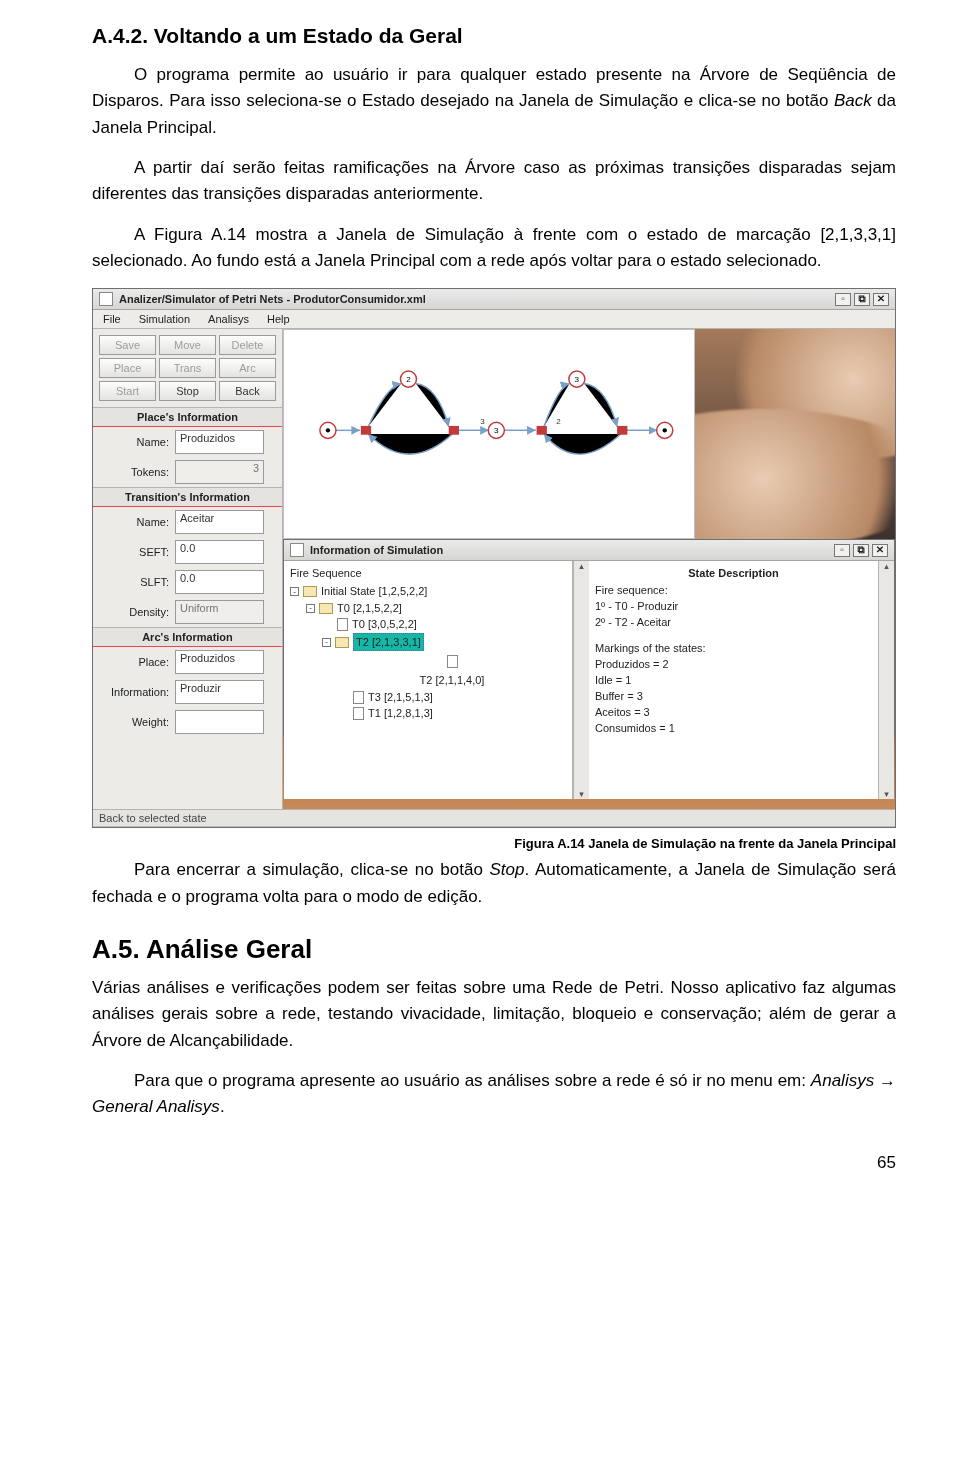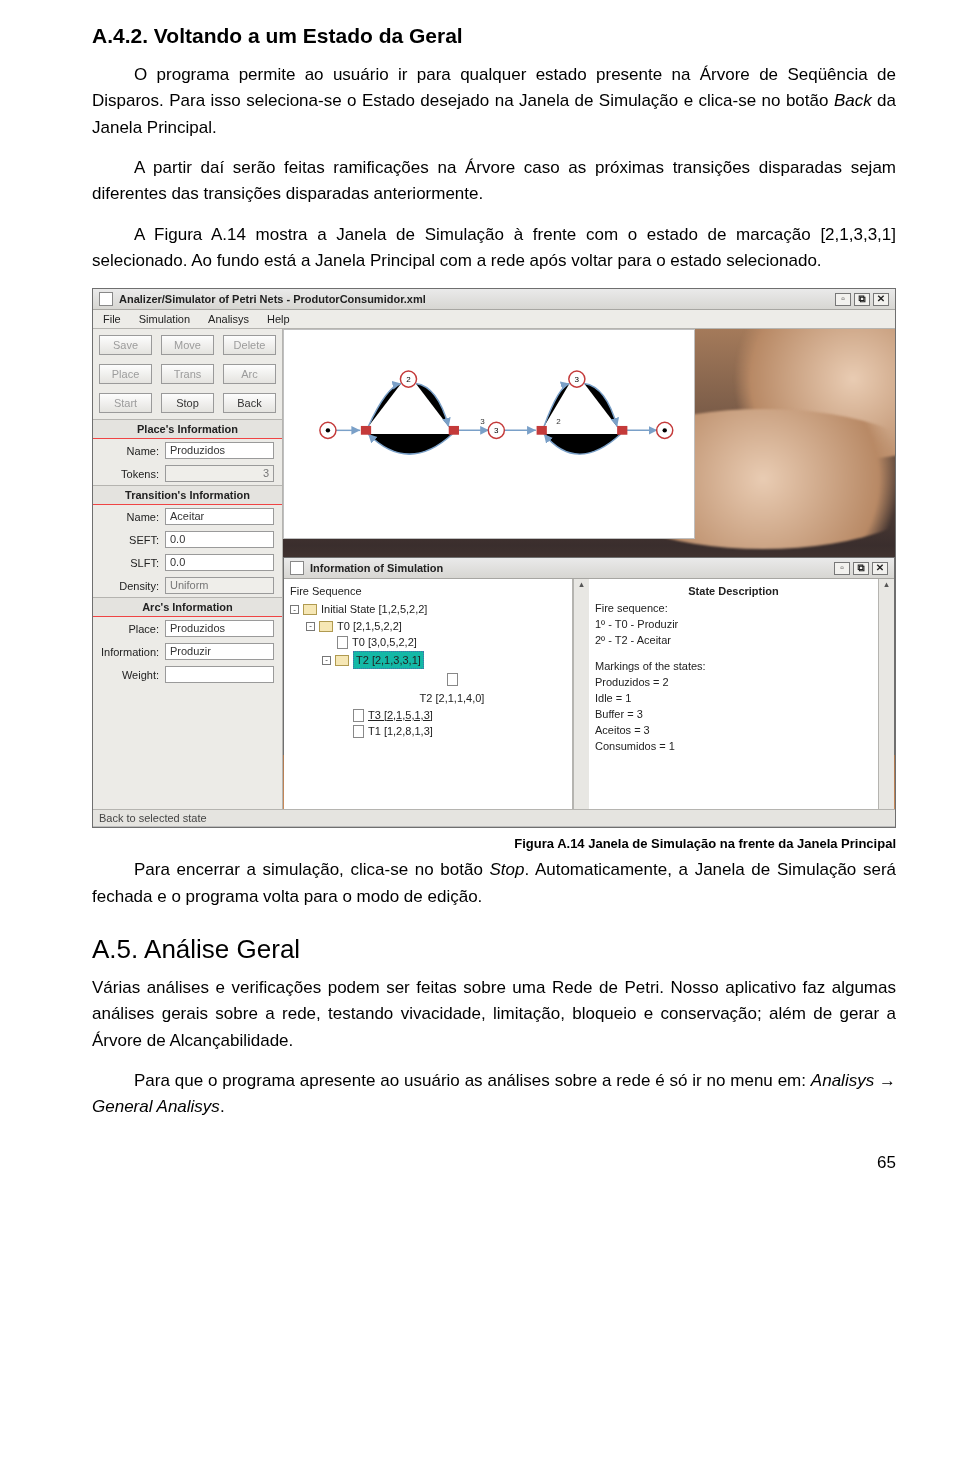--- a/index.html
+++ b/index.html
@@ -10,27 +10,27 @@
   em.it{font-style:italic}
   .fig-wrap{margin:14px 0 6px 0}
   .app-win{border:1px solid #6f6f6f;background:#e9e8e4;font-family:Arial,sans-serif;font-size:11px;color:#222;box-shadow:0 0 0 1px #bcbcbc inset}
   .titlebar{display:flex;align-items:center;background:linear-gradient(#eaeaea,#d7d6d2);border-bottom:1px solid #a7a6a2;padding:3px 6px;font-weight:bold}
   .tb-ico{width:14px;height:14px;border:1px solid #888;background:#fff;margin-right:6px}
   .wctrl{margin-left:auto;display:flex;gap:3px}
   .wctrl span{width:16px;height:13px;border:1px solid #777;background:#f2f1ee;display:flex;align-items:center;justify-content:center;font-size:10px;line-height:1}
   .menubar{display:flex;gap:18px;padding:3px 10px;background:#edece8;border-bottom:1px solid #b5b4b0}
   .body-row{display:flex}
   .left-pane{width:190px;border-right:1px solid #b5b4b0;background:#ecebe7}
-  .btn-grid{display:grid;grid-template-columns:repeat(3,1fr);gap:9px;padding:6px}
+  .btn-grid{display:grid;grid-template-columns:repeat(3,1fr);gap:3px;padding:6px}
   .btn{border:1px solid #9a9a9a;background:linear-gradient(#fdfdfd,#e4e3df);text-align:center;padding:3px 0;color:#333;font-size:11px}
   .btn.dis{color:#9c9c9c}
   .section-hd{border-top:1px solid #b5b4b0;border-bottom:1px solid #ef4444;background:#e4e3df;padding:3px 6px;font-weight:bold;text-align:center}
-  .form-row{display:flex;align-items:center;padding:3px 8px;gap:6px}
+  .form-row{display:flex;align-items:center;padding:3px 18px;gap:6px}
   .form-row label{width:58px;text-align:right;color:#222}
-  .form-row .fld{flex:1;height:17px;border:1px solid #9a9a9a;background:#fff;padding:0 4px;line-height:15px;font-size:11px;color:#333;overflow:hidden}
+  .form-row .fld{flex:1;height:24px;border:1px solid #9a9a9a;background:#fff;padding:0 4px;line-height:15px;font-size:11px;color:#333;overflow:hidden}
   .form-row .fld.ro{background:#efeeea;color:#777}
   .content{flex:1;position:relative;background:linear-gradient(180deg,#a47a5a 0%,#3a2e2d 45%,#c98a59 100%);overflow:hidden}
   .cloud{position:absolute;background:radial-gradient(circle at 50% 50%,#e9ccb3 0%,#b88965 60%,rgba(0,0,0,0) 70%);border-radius:50%;filter:blur(1px)}
   .canvas{position:absolute;left:0;top:0;right:200px;height:210px;background:#fff;border:1px solid #bfbfbf}
   .sim-win{position:absolute;left:0;bottom:0;width:100%;border:1px solid #6f6f6f;background:#eeede9}
   .sim-body{display:flex;height:200px}
   .tree-pane{flex:1;border-right:1px solid #b5b4b0;background:#fff;padding:6px;overflow:hidden}
   .tree-pane .hd{font-weight:normal;margin-bottom:4px}
   .tree{font-size:11px;line-height:1.5;white-space:nowrap}
   .tree .n{display:flex;align-items:center;gap:4px}
@@ -40,21 +40,21 @@
   .tree .sel{background:#14b8a6;border:1px dotted #4d6aa8;padding:0 2px}
   .state-pane{flex:1;background:#fff;padding:6px;overflow:hidden}
   .state-pane .hd{font-weight:bold;text-align:center;margin-bottom:4px}
   .state-pane .lines{font-size:11px;line-height:1.45}
   .status-line{border-top:1px solid #b5b4b0;padding:2px 6px;font-size:11px;color:#444;background:#e5e4e0}
   .scroll-y{width:16px;background:#e8e7e3;border-left:1px solid #b5b4b0;position:relative}
   .scroll-y::before{content:"▴";position:absolute;top:0;left:0;width:100%;text-align:center;font-size:9px;color:#555}
   .scroll-y::after{content:"▾";position:absolute;bottom:0;left:0;width:100%;text-align:center;font-size:9px;color:#555}
   .sim-body-wrap{display:flex;flex:1}
   .figcap{font-size:13px;font-weight:bold;text-align:right;margin:8px 0 6px}
-  .h1-big{font-size:26px;font-weight:normal;margin:24px 0 10px}
+  .h1-big{font-size:26px;font-weight:bold;margin:24px 0 10px}
   .pagenum{text-align:right;font-size:17px;margin-top:32px}
   svg{display:block}
 </style>
 </head>
 <body>
 
 <h2>A.4.2. Voltando a um Estado da Geral</h2>
 
 <p class="ind">
   <span>O programa permite ao usuário ir para qualquer estado presente na Árvore de Seqüência de Disparos. Para isso seleciona-se o Estado desejado na Janela de Simulação e clica-se no botão </span><em class="it">Back</em><span> da Janela Principal.</span>
@@ -169,21 +169,21 @@
 
             <text x="170" y="34" font-size="11" text-anchor="middle" fill="#000">2</text>
             <text x="290" y="104" font-size="11" text-anchor="middle" fill="#000">3</text>
             <text x="400" y="34" font-size="11" text-anchor="middle" fill="#000">3</text>
 
             <text x="268" y="92" font-size="11" fill="#333">3</text>
             <text x="372" y="92" font-size="11" fill="#333">2</text>
           </svg>
         </div>
 
-        <div class="sim-win" style="top:228px;bottom:auto;height:198px">
+        <div class="sim-win" style="top:210px;bottom:auto;height:198px">
           <div class="titlebar">
             <span class="tb-ico"></span>
             <span>Information of Simulation</span>
             <div class="wctrl">
                 <span>▫</span>
                 <span>⧉</span>
                 <span>✕</span>
               </div>
           </div>
           <div class="sim-body" style="height:238px">
@@ -209,21 +209,21 @@
                     <div class="n" style="padding-left: 32px;">
                       <span class="tg">-</span>
                       <span class="fld-ico"></span>
                       <span class="sel">T2 [2,1,3,3,1]</span>
                     </div>
                     <div class="n" style="padding-left: 48px; flex-direction: column;">
                       <span style="width: 11px; display: inline-block;"></span>
                       <span class="doc-ico"></span>
                       <span>T2 [2,1,1,4,0]</span>
                     </div>
-                    <div class="n" style="padding-left: 48px; text-decoration: underline;">
+                    <div class="n" style="padding-left: 48px;">
                       <span style="width: 11px; display: inline-block;"></span>
                       <span class="doc-ico"></span>
                       <span>T3 [2,1,5,1,3]</span>
                     </div>
                     <div class="n" style="padding-left: 48px;">
                       <span style="width: 11px; display: inline-block;"></span>
                       <span class="doc-ico"></span>
                       <span>T1 [1,2,8,1,3]</span>
                     </div>
                   </div>

